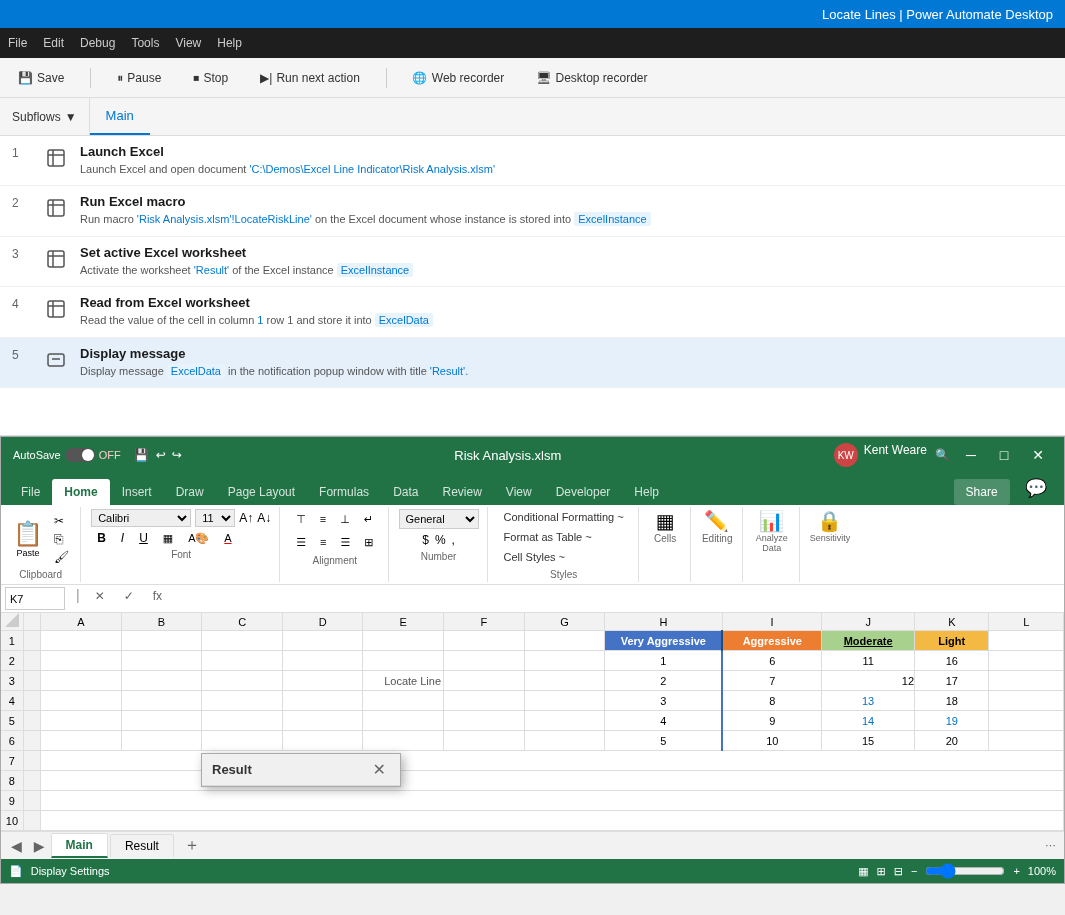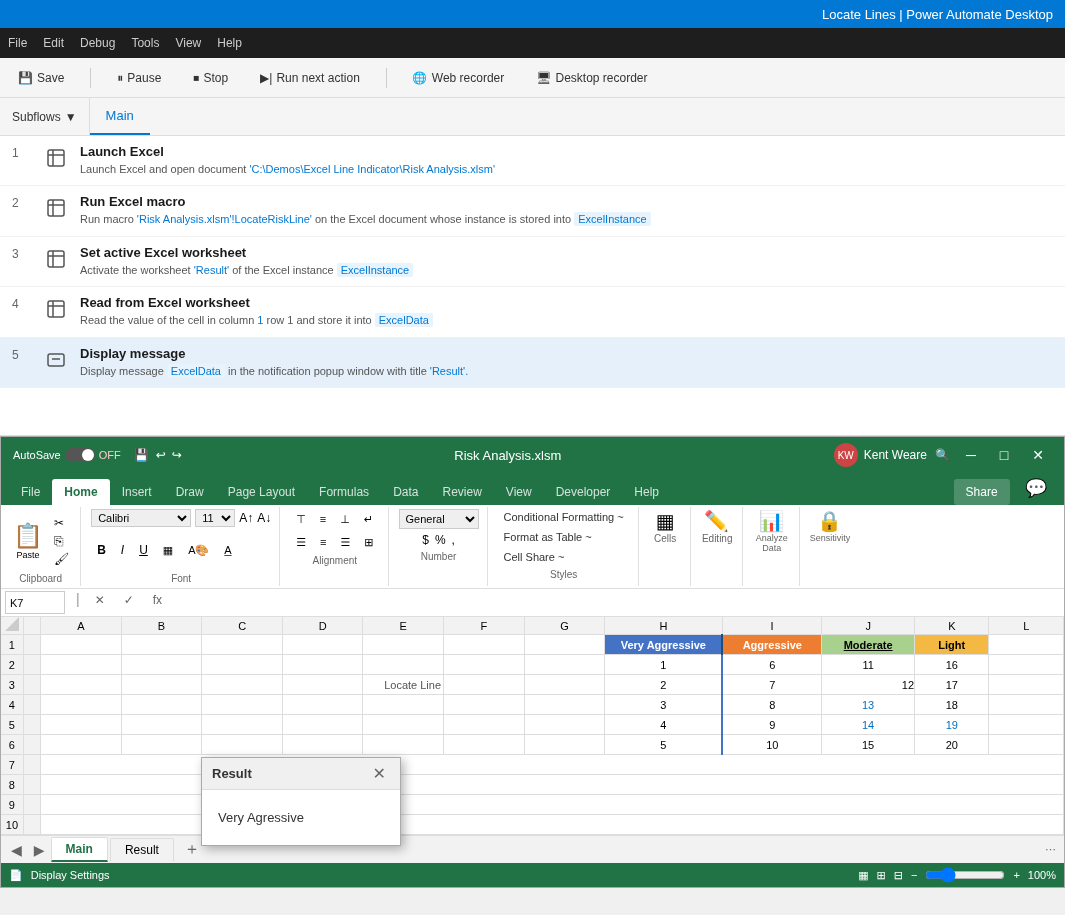--- a/index.html
+++ b/index.html
@@ -37,21 +37,21 @@
     .excel-title-left { display: flex; align-items: center; gap: 6px; }
     .excel-title-right { display: flex; gap: 8px; align-items: center; }
     .excel-win-btn { color: white; font-size: 14px; cursor: pointer; padding: 2px 8px; }
 
     .excel-ribbon-tabs { background: #217346; display: flex; align-items: flex-end; padding: 0 8px; height: 32px; }
     .excel-tab { color: rgba(255,255,255,0.8); padding: 6px 12px; font-size: 12px; cursor: pointer; border-radius: 3px 3px 0 0; }
     .excel-tab.active { background: white; color: #217346; font-weight: 600; }
 
     .excel-ribbon { background: white; border-bottom: 1px solid #ddd; padding: 4px 8px; display: flex; align-items: flex-start; gap: 2px; min-height: 80px; }
 
-    .font-area { padding: 2px 8px; border-right: 1px solid #e0e0e0; display: flex; flex-direction: column; gap: 13px; }
+    .font-area { padding: 2px 8px; border-right: 1px solid #e0e0e0; display: flex; flex-direction: column; gap: 1px; }
     .font-row1 { display: flex; align-items: center; gap: 4px; }
     .font-select { font-size: 11px; padding: 1px 2px; border: 1px solid #ccc; width: 100px; }
     .font-size-select { font-size: 11px; padding: 1px 2px; border: 1px solid #ccc; width: 40px; }
     .font-row2 { display: flex; align-items: center; gap: 3px; }
     .fmt-btn { padding: 2px 5px; font-size: 12px; cursor: pointer; border: 1px solid transparent; border-radius: 2px; }
     .bold { font-weight: bold; }
     .italic { font-style: italic; }
     .underline { text-decoration: underline; }
 
     .align-area { padding: 2px 8px; border-right: 1px solid #e0e0e0; display: flex; flex-direction: column; gap: 2px; }
@@ -88,21 +88,21 @@
 
     
     .excel-statusbar { background: #217346; display: flex; align-items: center; justify-content: space-between; padding: 0 8px; height: 24px; }
     .status-left { display: flex; align-items: center; gap: 8px; color: white; font-size: 11px; }
     .status-right { display: flex; align-items: center; gap: 8px; color: white; font-size: 11px; }
 
     .autosave-toggle { display: flex; align-items: center; gap: 4px; color: white; font-size: 11px; }
     .toggle-track { width: 30px; height: 14px; background: #555; border-radius: 7px; position: relative; cursor: pointer; }
     .toggle-thumb { width: 12px; height: 12px; background: white; border-radius: 50%; position: absolute; top: 1px; right: 1px; }
     
-    .user-area { display: flex; align-items: center; gap: 6px; color: white; font-size: 12px; }
+    .user-area { display: flex; align-items: flex-start; gap: 6px; color: white; font-size: 12px; }
     .user-avatar { width: 24px; height: 24px; border-radius: 50%; background: #c44; display: flex; align-items: center; justify-content: center; font-size: 10px; color: white; overflow: hidden; }
   </style>
 </head>
 <body>
 
 <div class="pad-titlebar">
   <span>Locate Lines | Power Automate Desktop</span>
 </div>
 
 <div class="pad-menubar">
@@ -351,21 +351,21 @@
     </div>
 
     <div class="styles-area">
       <div class="styles-btn">
         <span>Conditional Formatting ~</span>
       </div>
       <div class="styles-btn">
         <span>Format as Table ~</span>
       </div>
       <div class="styles-btn">
-        <span>Cell Share ~</span>
+        <span>Cell Styles ~</span>
       </div>
       <div style="font-size:10px;color:#666;text-align:center;">Styles</div>
     </div>
 
     <div class="cells-area" style="min-width:50px;">
       <div style="font-size:20px;">▦</div>
       <div style="font-size:10px;color:#666;">Cells</div>
     </div>
 
     <div class="editing-area" style="min-width:50px;">
@@ -559,23 +559,20 @@
           <td colspan="12" style="border-right:1px solid #ddd; border-bottom:1px solid #ddd; height:20px;"></td>
         </tr>
       </tbody>
     </table>
 
     <div class="dialog-box">
       <div class="dialog-titlebar">
         <span class="dialog-title">Result</span>
         <span class="dialog-close">✕</span>
       </div>
-      <div class="dialog-body">
-        <div class="dialog-msg">Very Agressive</div>
-      </div>
     </div>
   </div>
 
   <div class="sheet-tabs">
     <span class="sheet-nav-btn">◀</span>
     <span class="sheet-nav-btn">▶</span>
     <div class="sheet-tab active">Main</div>
     <div class="sheet-tab">Result</div>
     <div class="sheet-tab-add">＋</div>
     <div style="flex:1; display:flex; align-items:center; justify-content:flex-end; padding-right:4px;">

